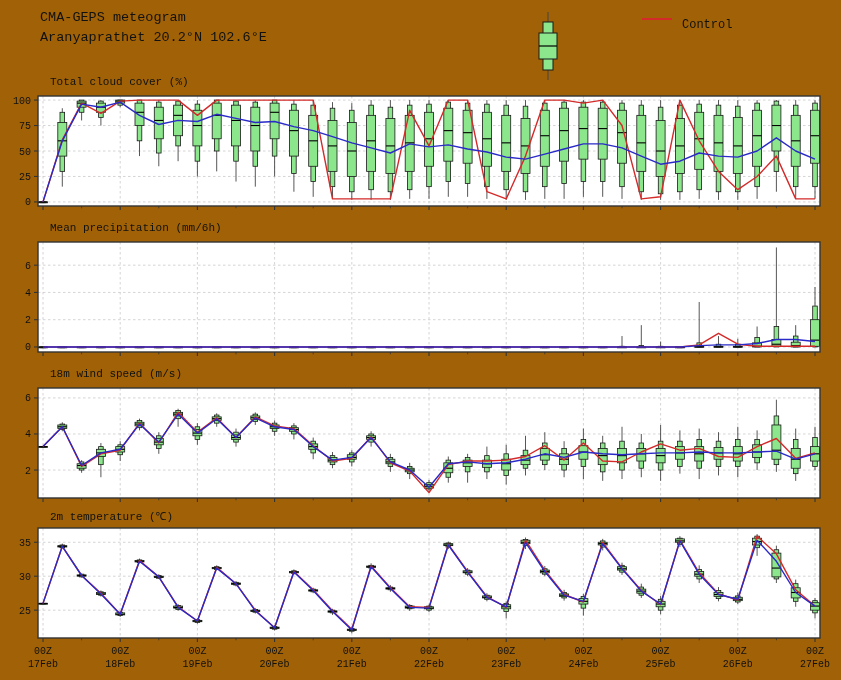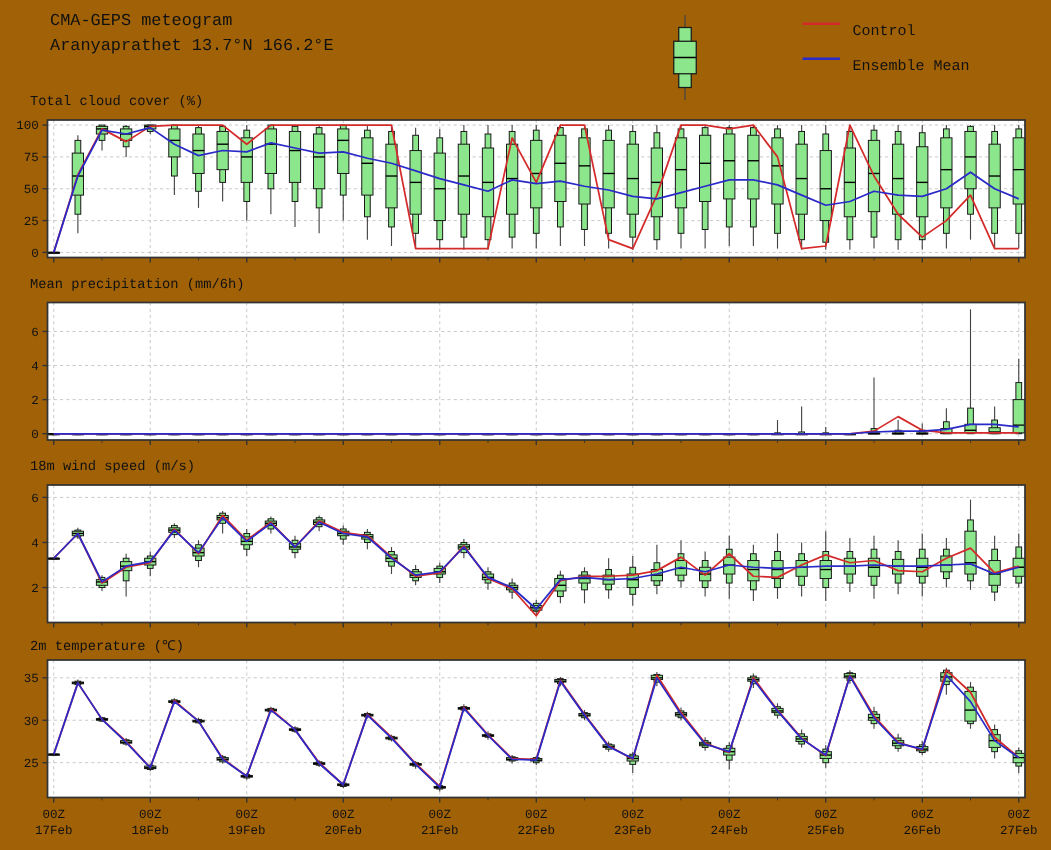--- a/index.html
+++ b/index.html
@@ -1,41 +1,37 @@
 <!DOCTYPE html>
 <html><head>
 <meta charset="utf-8">
 <style>
   html,body{margin:0;padding:0;background:#ffffff;}
   #fig{position:relative;width:841px;height:680px;background:#a16207;
        font-family:Liberation Mono, monospace;color:#111;overflow:hidden;}
   #chart-svg{position:absolute;left:0;top:0;}
   .hdr{position:absolute;left:40px;font-size:13.5px;line-height:20px;white-space:nowrap;}
-  .panel-title{position:absolute;left:24px;font-size:11px;white-space:nowrap;}
+  .panel-title{position:absolute;left:50px;font-size:11px;white-space:nowrap;}
   .legend-lines{position:absolute;left:642px;top:18px;font-size:12px;}
   .legend-row{display:flex;height:28px;}
   .legend-swatch{display:inline-block;width:30px;height:2px;margin-right:10px;}
   .boxleg-labels{position:absolute;left:563px;top:8px;font-size:8.5px;line-height:10.6px;}
 </style>
 </head>
 <body>
 
 <div id="fig">
   <div class="hdr" style="top:8px">CMA-GEPS meteogram</div>
-  <div class="hdr" style="top:28px">Aranyaprathet 13.7°N 166.2°E</div>
+  <div class="hdr" style="top:28px">Aranyaprathet 20.2°N 102.6°E</div>
 
 
   <div class="legend-lines">
     <div class="legend-row">
       <span class="legend-swatch" id="sw-control" style="background: rgb(212, 42, 42);"></span>
       <span>Control</span>
-    </div>
-    <div class="legend-row">
-      <span class="legend-swatch" id="sw-ensemble" style="background: rgb(42, 42, 200);"></span>
-      <span>Ensemble Mean</span>
     </div>
   </div>
 
   <div class="panel-title" style="top:76px">Total cloud cover (%)</div>
   <div class="panel-title" style="top:222px">Mean precipitation (mm/6h)</div>
   <div class="panel-title" style="top:368px">18m wind speed (m/s)</div>
   <div class="panel-title" style="top:508px">2m temperature (℃)</div>
 
   <svg id="chart-svg" width="841" height="680">
       <g>

